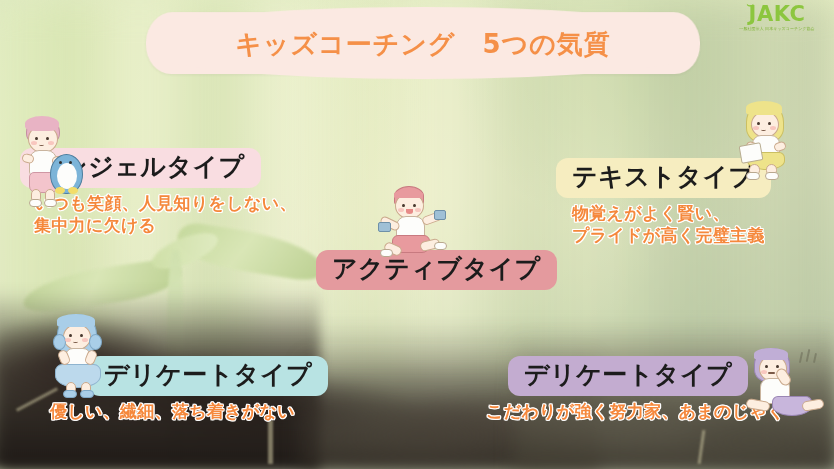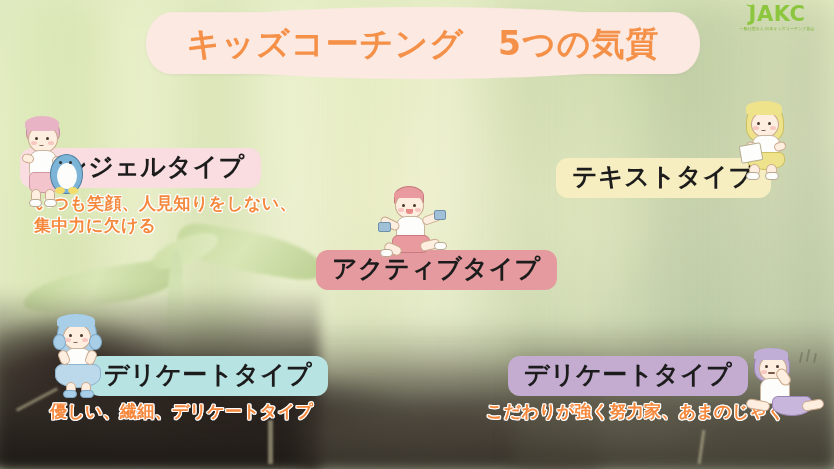--- a/index.html
+++ b/index.html
@@ -211,21 +211,21 @@
   .title-text {
     position: absolute;
     left: 146px;
     top: 15px;
     width: 554px;
     height: 58px;
     display: flex;
     align-items: center;
     justify-content: center;
     color: #f59048;
-    font-size: 33px;
+    font-size: 26px;
     font-weight: bold;
     letter-spacing: 1px;
     white-space: pre;
     z-index: 3;
   }
 
   
   .type-block { position: absolute; }
   .pill {
     display: inline-block;
@@ -419,20 +419,22 @@
     <div class="ch-limb" style="left:38px; top:42px; width:10px; height:7px; transform:rotate(-18deg);"></div>
     <div style="position:absolute; left:4px; top:44px; width:20px; height:16px; background:#fdfdfb; border:1.1px solid #b8ac90; border-radius:2px; transform:rotate(-10deg);"></div>
     <div class="ch-limb" style="left:13px; top:64px; width:9px; height:10px;"></div>
     <div class="ch-limb" style="left:30px; top:64px; width:9px; height:10px;"></div>
     <div style="position:absolute; left:10px; top:72px; width:12px; height:6px; background:#fdfdfb; border:1px solid #b9a88f; border-radius:5px;"></div>
     <div style="position:absolute; left:29px; top:72px; width:12px; height:6px; background:#fdfdfb; border:1px solid #b9a88f; border-radius:5px;"></div>
   </div>
 
   <div class="type-block" id="block-text">
     <div class="pill" style="background:#f6edc0;">テキストタイプ</div>
+    <div class="desc">物覚えがよく賢い、
+プライドが高く完璧主義</div>
   </div>
 
   <div class="chara" id="chara-delicate">
     <div class="ch-hair" style="left:9px; top:2px; width:38px; height:40px; background:#a9cee8; border:1.1px solid #7fa8c6; border-radius:48% 48% 38% 38%;"></div>
     <div class="ch-head" style="left:15px; top:12px; width:26px; height:24px;"></div>
     <div style="position:absolute; left:9px; top:2px; width:38px; height:13px; background:#a9cee8; border-radius:50% 50% 16% 16%;"></div>
     <div style="position:absolute; left:5px; top:22px; width:11px; height:14px; background:#a9cee8; border:1.1px solid #7fa8c6; border-radius:50%;"></div>
     <div style="position:absolute; left:41px; top:22px; width:11px; height:14px; background:#a9cee8; border:1.1px solid #7fa8c6; border-radius:50%;"></div>
     <div class="ch-eye" style="left:21px; top:22px;"></div>
     <div class="ch-eye" style="left:32px; top:22px;"></div>
@@ -444,21 +446,21 @@
     <div class="ch-limb" style="left:11px; top:38px; width:8px; height:13px; transform:rotate(-22deg);"></div>
     <div class="ch-limb" style="left:38px; top:38px; width:8px; height:13px; transform:rotate(22deg);"></div>
     <div class="ch-limb" style="left:18px; top:70px; width:8px; height:10px;"></div>
     <div class="ch-limb" style="left:33px; top:70px; width:8px; height:10px;"></div>
     <div style="position:absolute; left:15px; top:78px; width:12px; height:6px; background:#a9cee8; border:1px solid #7fa8c6; border-radius:5px;"></div>
     <div style="position:absolute; left:32px; top:78px; width:12px; height:6px; background:#a9cee8; border:1px solid #7fa8c6; border-radius:5px;"></div>
   </div>
 
   <div class="type-block" id="block-delicate">
     <div class="pill" style="background:#b8e3e3;">デリケートタイプ</div>
-    <div class="desc">優しい、繊細、デリケートタイプ</div>
+    <div class="desc">優しい、繊細、落ち着きがない</div>
   </div>
 
   <div class="chara" id="chara-negative">
     <div class="ch-hair" style="left:6px; top:2px; width:34px; height:32px; background:#c0aed6; border:1.1px solid #9a86b4; border-radius:48% 48% 36% 36%;"></div>
     <div class="ch-head" style="left:11px; top:9px; width:26px; height:25px;"></div>
     <div style="position:absolute; left:6px; top:2px; width:34px; height:12px; background:#c0aed6; border-radius:50% 50% 18% 18%;"></div>
     <div class="ch-eye" style="left:17px; top:19px;"></div>
     <div class="ch-eye" style="left:28px; top:19px;"></div>
     <div class="ch-cheek" style="left:13px; top:24px;"></div>
     <div class="ch-cheek" style="left:30px; top:24px;"></div>

